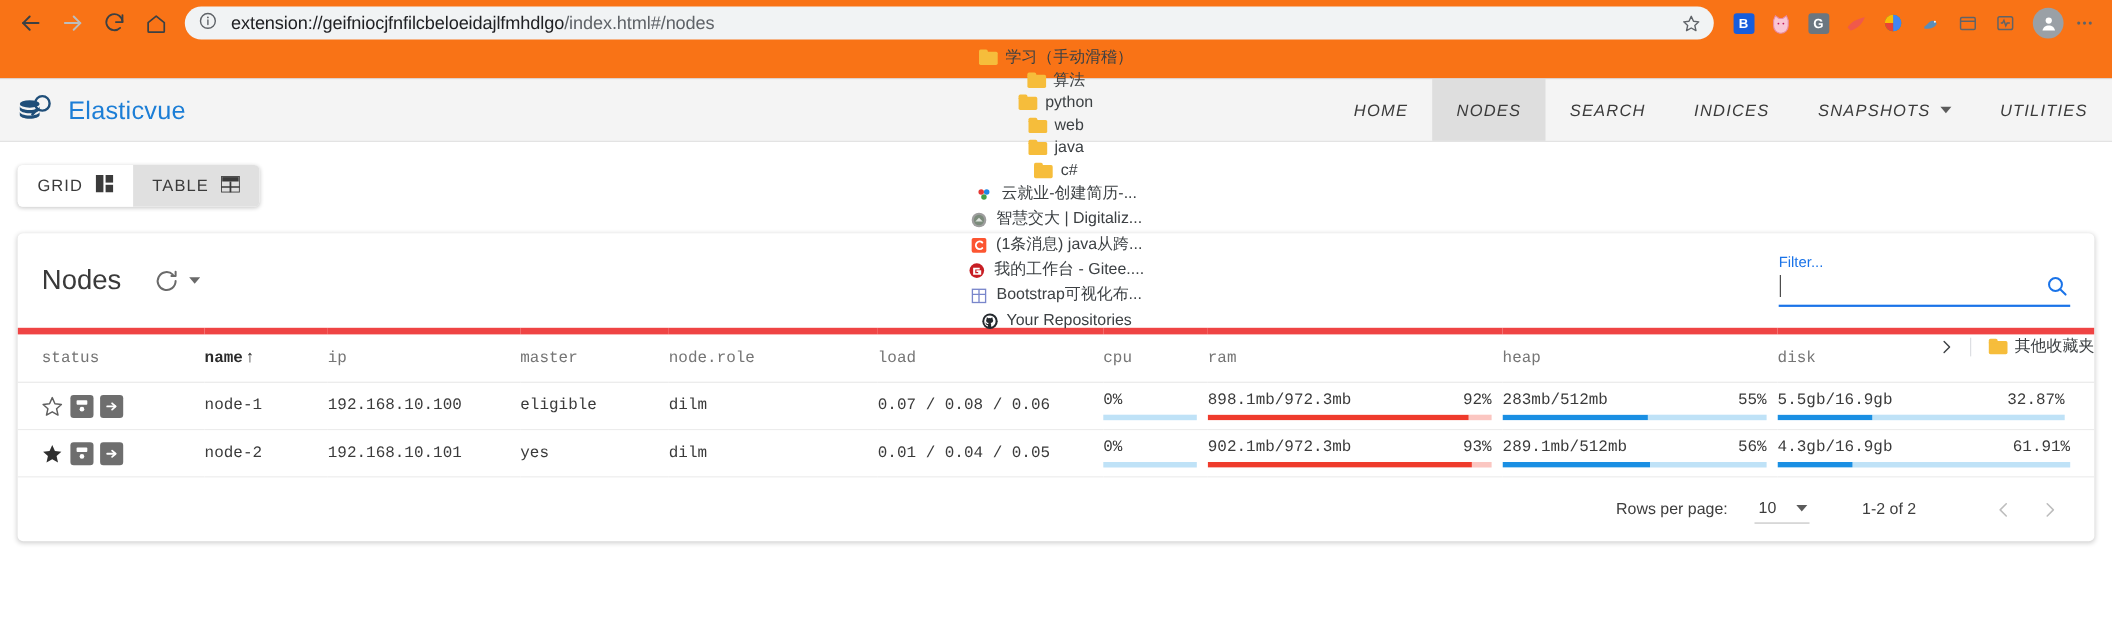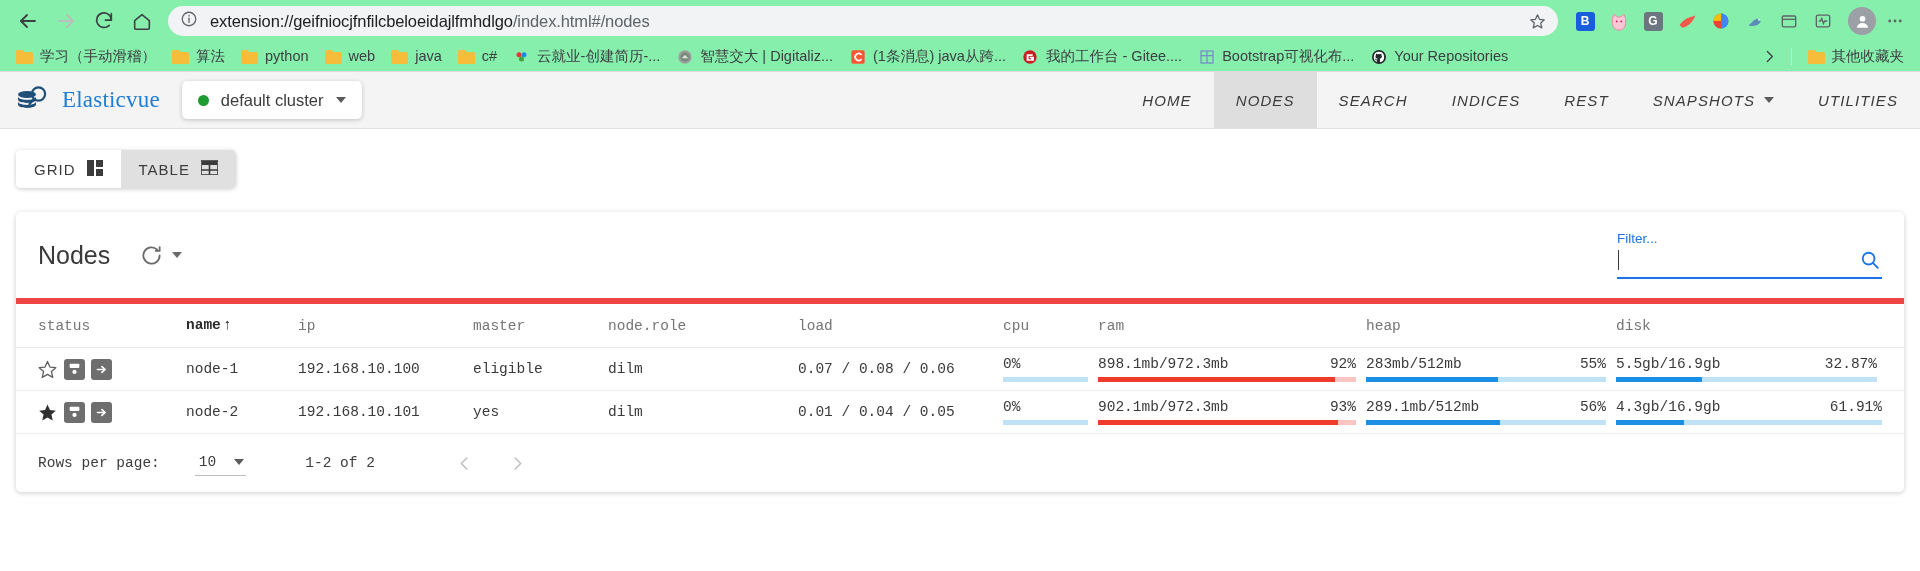--- a/index.html
+++ b/index.html
@@ -4,21 +4,21 @@
 <style>
   * { box-sizing: border-box; margin: 0; padding: 0; }
   html, body { width: 1920px; height: 571px; overflow: hidden; }
   body {
     font-family: "Liberation Sans", sans-serif;
     background: #ffffff;
     -webkit-font-smoothing: antialiased;
   }
 
   
-  .browser-chrome { background: #86efac; }
+  .browser-chrome { background: #f97316; }
 
   .toolbar {
     height: 42px;
     display: flex;
     align-items: center;
     padding: 0 10px;
     gap: 2px;
   }
   .nav-btn {
     width: 36px; height: 36px;
@@ -74,20 +74,21 @@
   .bookmarks {
     height: 30px;
     display: flex;
     align-items: center;
     padding: 0 8px;
     gap: 0px;
     font-size: 14.5px;
     color: #3c4043;
     border-bottom: 1px solid #dadce0;
     position: relative;
+    flex-direction: column;
   }
   .bm {
     display: flex; align-items: center;
     gap: 7px;
     padding: 3px 8px;
     border-radius: 4px;
     white-space: nowrap;
     cursor: pointer;
     flex: 0 0 auto;
   }
@@ -112,21 +113,21 @@
   
   .app { background: #fff; }
   .app-header {
     height: 57px;
     background: #f4f4f4;
     border-bottom: 1px solid #e2e2e2;
     display: flex;
     align-items: center;
     padding-left: 16px;
   }
-  .logo-wrap { display:flex; align-items:center; gap: 12px; flex:0 0 auto;font-family:Liberation Serif, serif; }
+  .logo-wrap { display:flex; align-items:center; gap: 12px; flex:0 0 auto; }
   .logo-mark { width: 34px; height: 30px; position: relative; }
   .brand {
     font-size: 23px;
     color: #1c7ed6;
     letter-spacing: 0.2px;
   }
   .cluster-chip {
     margin-left: 22px;
     height: 38px;
     background: #fff;
@@ -292,26 +293,25 @@
     width: 100%;
     overflow: hidden;
   }
   .metric-bar .fill { height: 100%; }
 
   
   .card-foot {
     height: 58px;
     display: flex;
     align-items: center;
-    justify-content: flex-start;
+    justify-content: flex-end;
     padding: 0 22px;
-    gap: 15px;
+    gap: 4px;
     font-size: 14.5px;
     color: #3d3d3d;
-    font-family: Liberation Mono, monospace;
   }
   .rpp-label { margin-right: 20px; }
   .rpp-select {
     display: flex; align-items: center; gap: 18px;
     border-bottom: 1px solid #bdbdbd;
     padding: 4px 2px 5px 4px;
     margin-right: 44px;
     cursor: pointer;
   }
   .range-text { margin-right: 56px; }
@@ -537,41 +537,33 @@
           <ellipse cx="11" cy="9.5" rx="9" ry="3.4" fill="#1f4e79"></ellipse>
           <path d="M2 11.5c0 1.9 4 3.4 9 3.4s9-1.5 9-3.4v3c0 1.9-4 3.4-9 3.4s-9-1.5-9-3.4z" fill="#1f4e79"></path>
           <path d="M2 16.5c0 1.9 4 3.4 9 3.4s9-1.5 9-3.4v3c0 1.9-4 3.4-9 3.4s-9-1.5-9-3.4z" fill="#1f4e79"></path>
           <circle cx="22.5" cy="9" r="6.6" fill="none" stroke="#1f4e79" stroke-width="2.2"></circle>
           <line x1="18" y1="14" x2="13.5" y2="19" stroke="#1f4e79" stroke-width="2.4" stroke-linecap="round"></line>
         </svg>
       </span>
       <span class="brand">Elasticvue</span>
     </div>
 
-    <div class="cluster-chip">
-      <span class="dot-green"></span>
-      <span>default cluster</span>
-      <span class="caret-dn"></span>
-    </div>
 
     <nav class="app-nav">
       <div class="nav-item">
         <span>HOME</span>
       </div>
       <div class="nav-item active">
         <span>NODES</span>
       </div>
       <div class="nav-item">
         <span>SEARCH</span>
       </div>
       <div class="nav-item">
         <span>INDICES</span>
-      </div>
-      <div class="nav-item">
-        <span>REST</span>
       </div>
       <div class="nav-item">
         <span>SNAPSHOTS</span>
         <span class="caret-dn"></span>
       </div>
       <div class="nav-item">
         <span>UTILITIES</span>
       </div>
     </nav>
   </div>

